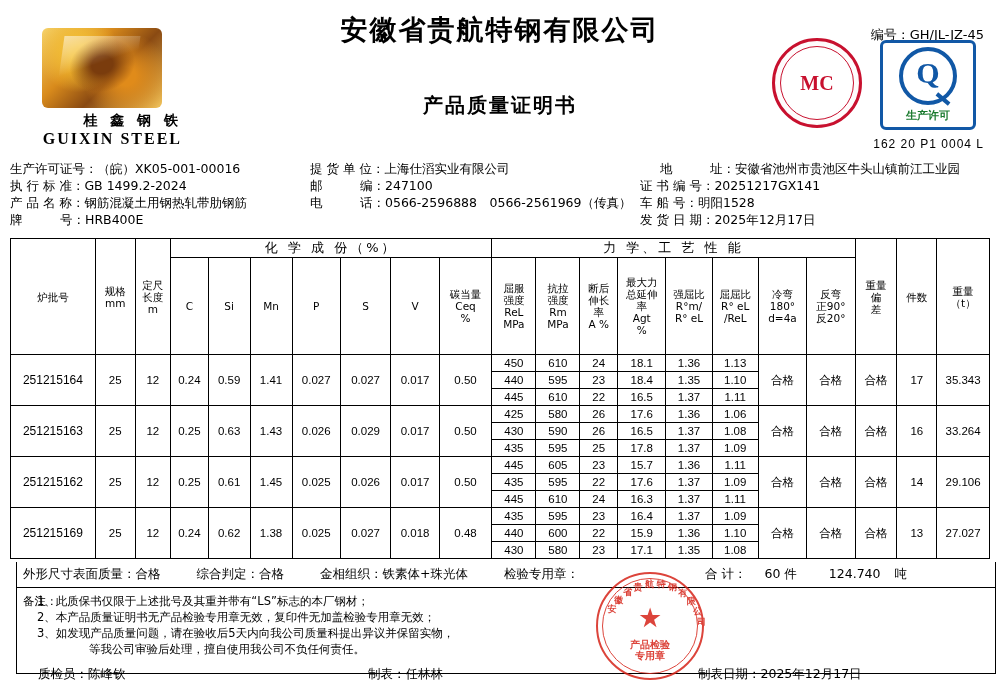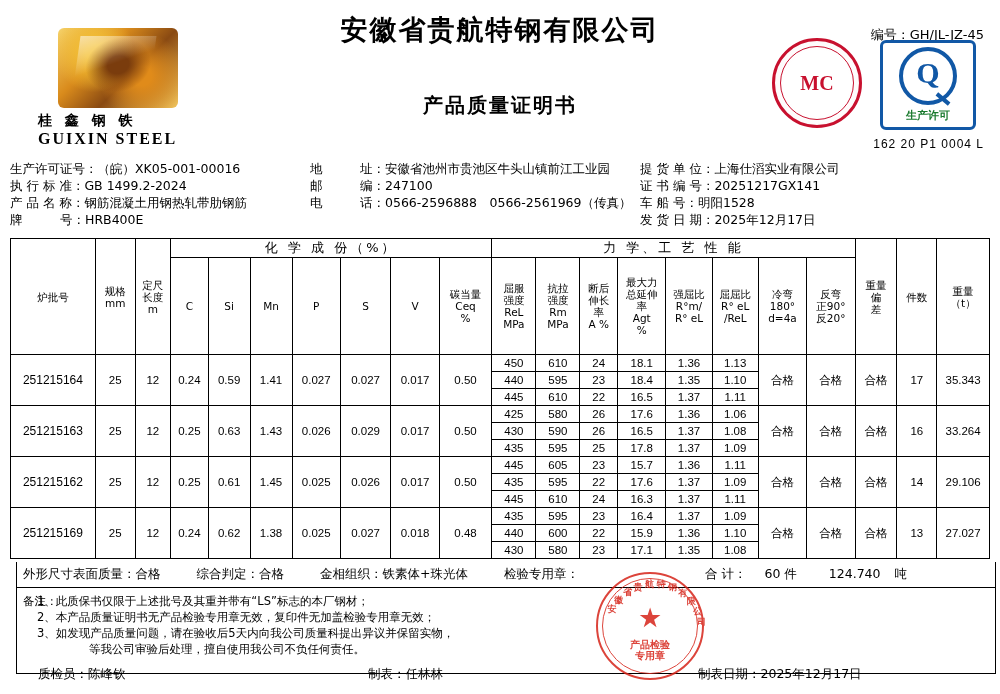--- a/index.html
+++ b/index.html
@@ -7,21 +7,21 @@
     width:1000px;height:694px;
     background:#fff;
     font-family:"Liberation Sans","DejaVu Sans",sans-serif;
     color:#000;
     overflow:hidden;
   }
   .page{position:relative;width:1000px;height:694px;}
 
   
   .header{position:relative;height:150px;}
-  .logo{position:absolute;left:38px;top:28px;width:160px;text-align:left;}
+  .logo{position:absolute;left:22px;top:28px;width:160px;text-align:right;}
   .logo-mark{
     width:120px;height:80px;margin:0 auto;
     background:
       radial-gradient(circle at 30% 30%, #f4c033 0 8%, rgba(244,192,51,0) 40%),
       radial-gradient(circle at 70% 60%, #e08b1a 0 10%, rgba(224,139,26,0) 45%),
       linear-gradient(135deg,#f6d36b 0%,#d98b1c 35%,#8a4a12 60%,#f2c45b 100%);
     border-radius:6px;
     position:relative;
     overflow:hidden;
   }
@@ -176,27 +176,27 @@
 
     <div class="bar-no">162 20 P1 0004 L</div>
   </div>
 
   <div class="info">
     <div class="info-row">
       <div class="info-col c1">
         <span class="lbl">生产许可证号：</span>
         <span class="val">（皖）XK05-001-00016</span>
       </div>
+      <div class="info-col c3">
+        <span class="lbl">提 货 单 位：</span>
+        <span class="val">上海仕滔实业有限公司</span>
+      </div>
       <div class="info-col c2">
         <span class="lbl">地　　　址：</span>
         <span class="val">安徽省池州市贵池区牛头山镇前江工业园</span>
-      </div>
-      <div class="info-col c3">
-        <span class="lbl">提 货 单 位：</span>
-        <span class="val">上海仕滔实业有限公司</span>
       </div>
     </div>
     <div class="info-row">
       <div class="info-col c1">
         <span class="lbl">执 行 标 准：</span>
         <span class="val">GB 1499.2-2024</span>
       </div>
       <div class="info-col c2">
         <span class="lbl">邮　　　编：</span>
         <span class="val">247100</span>

